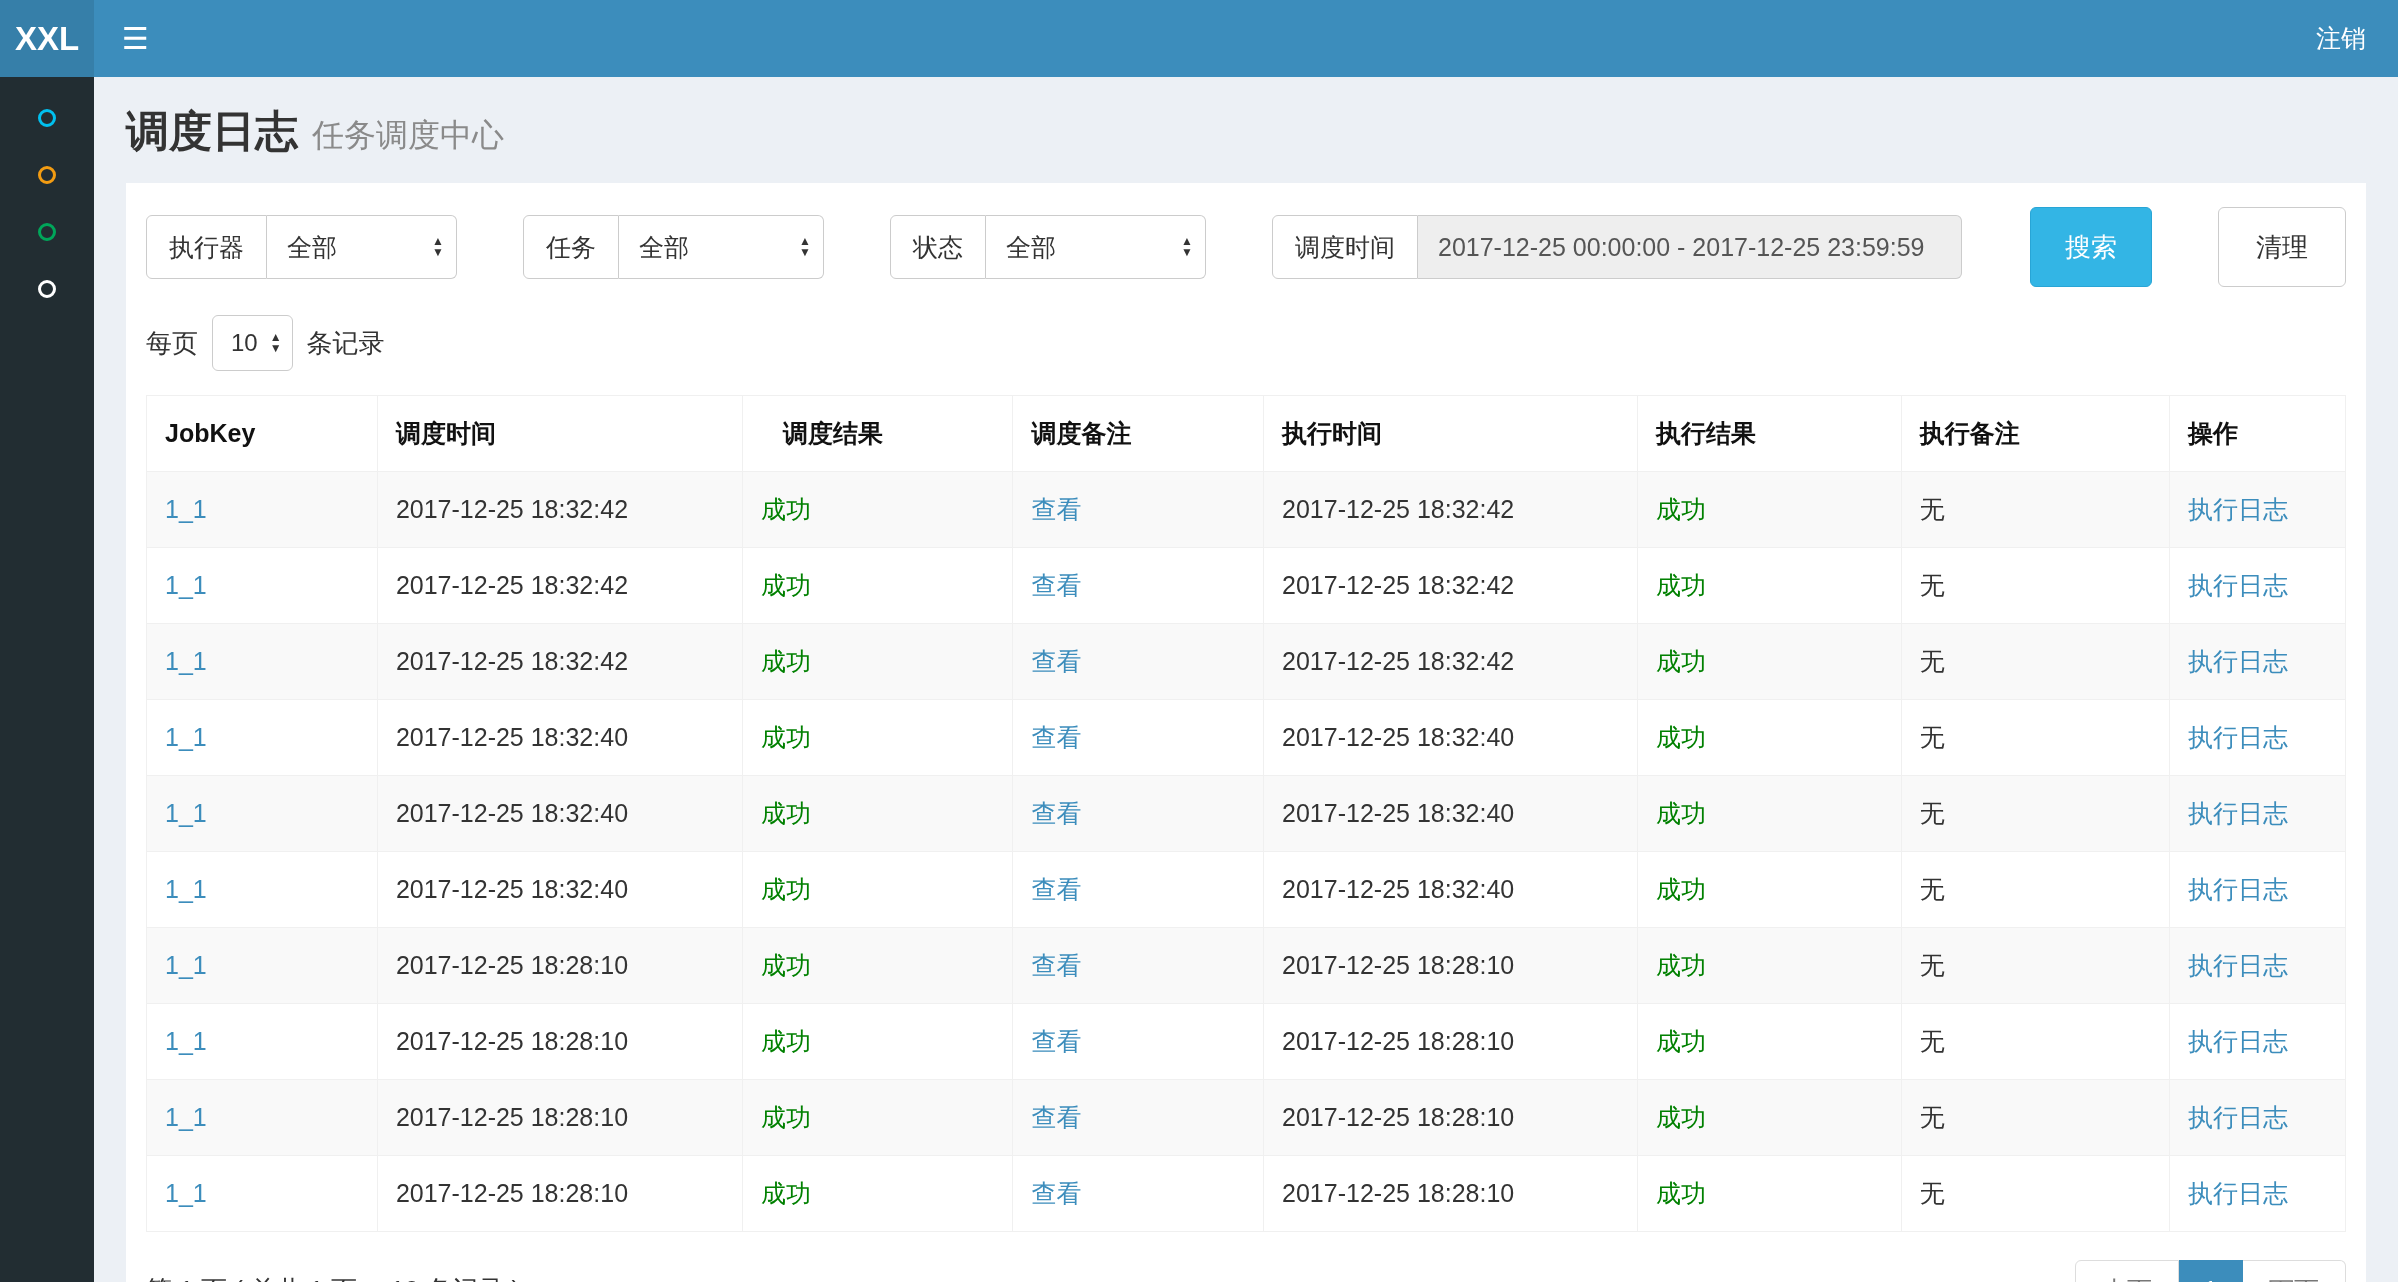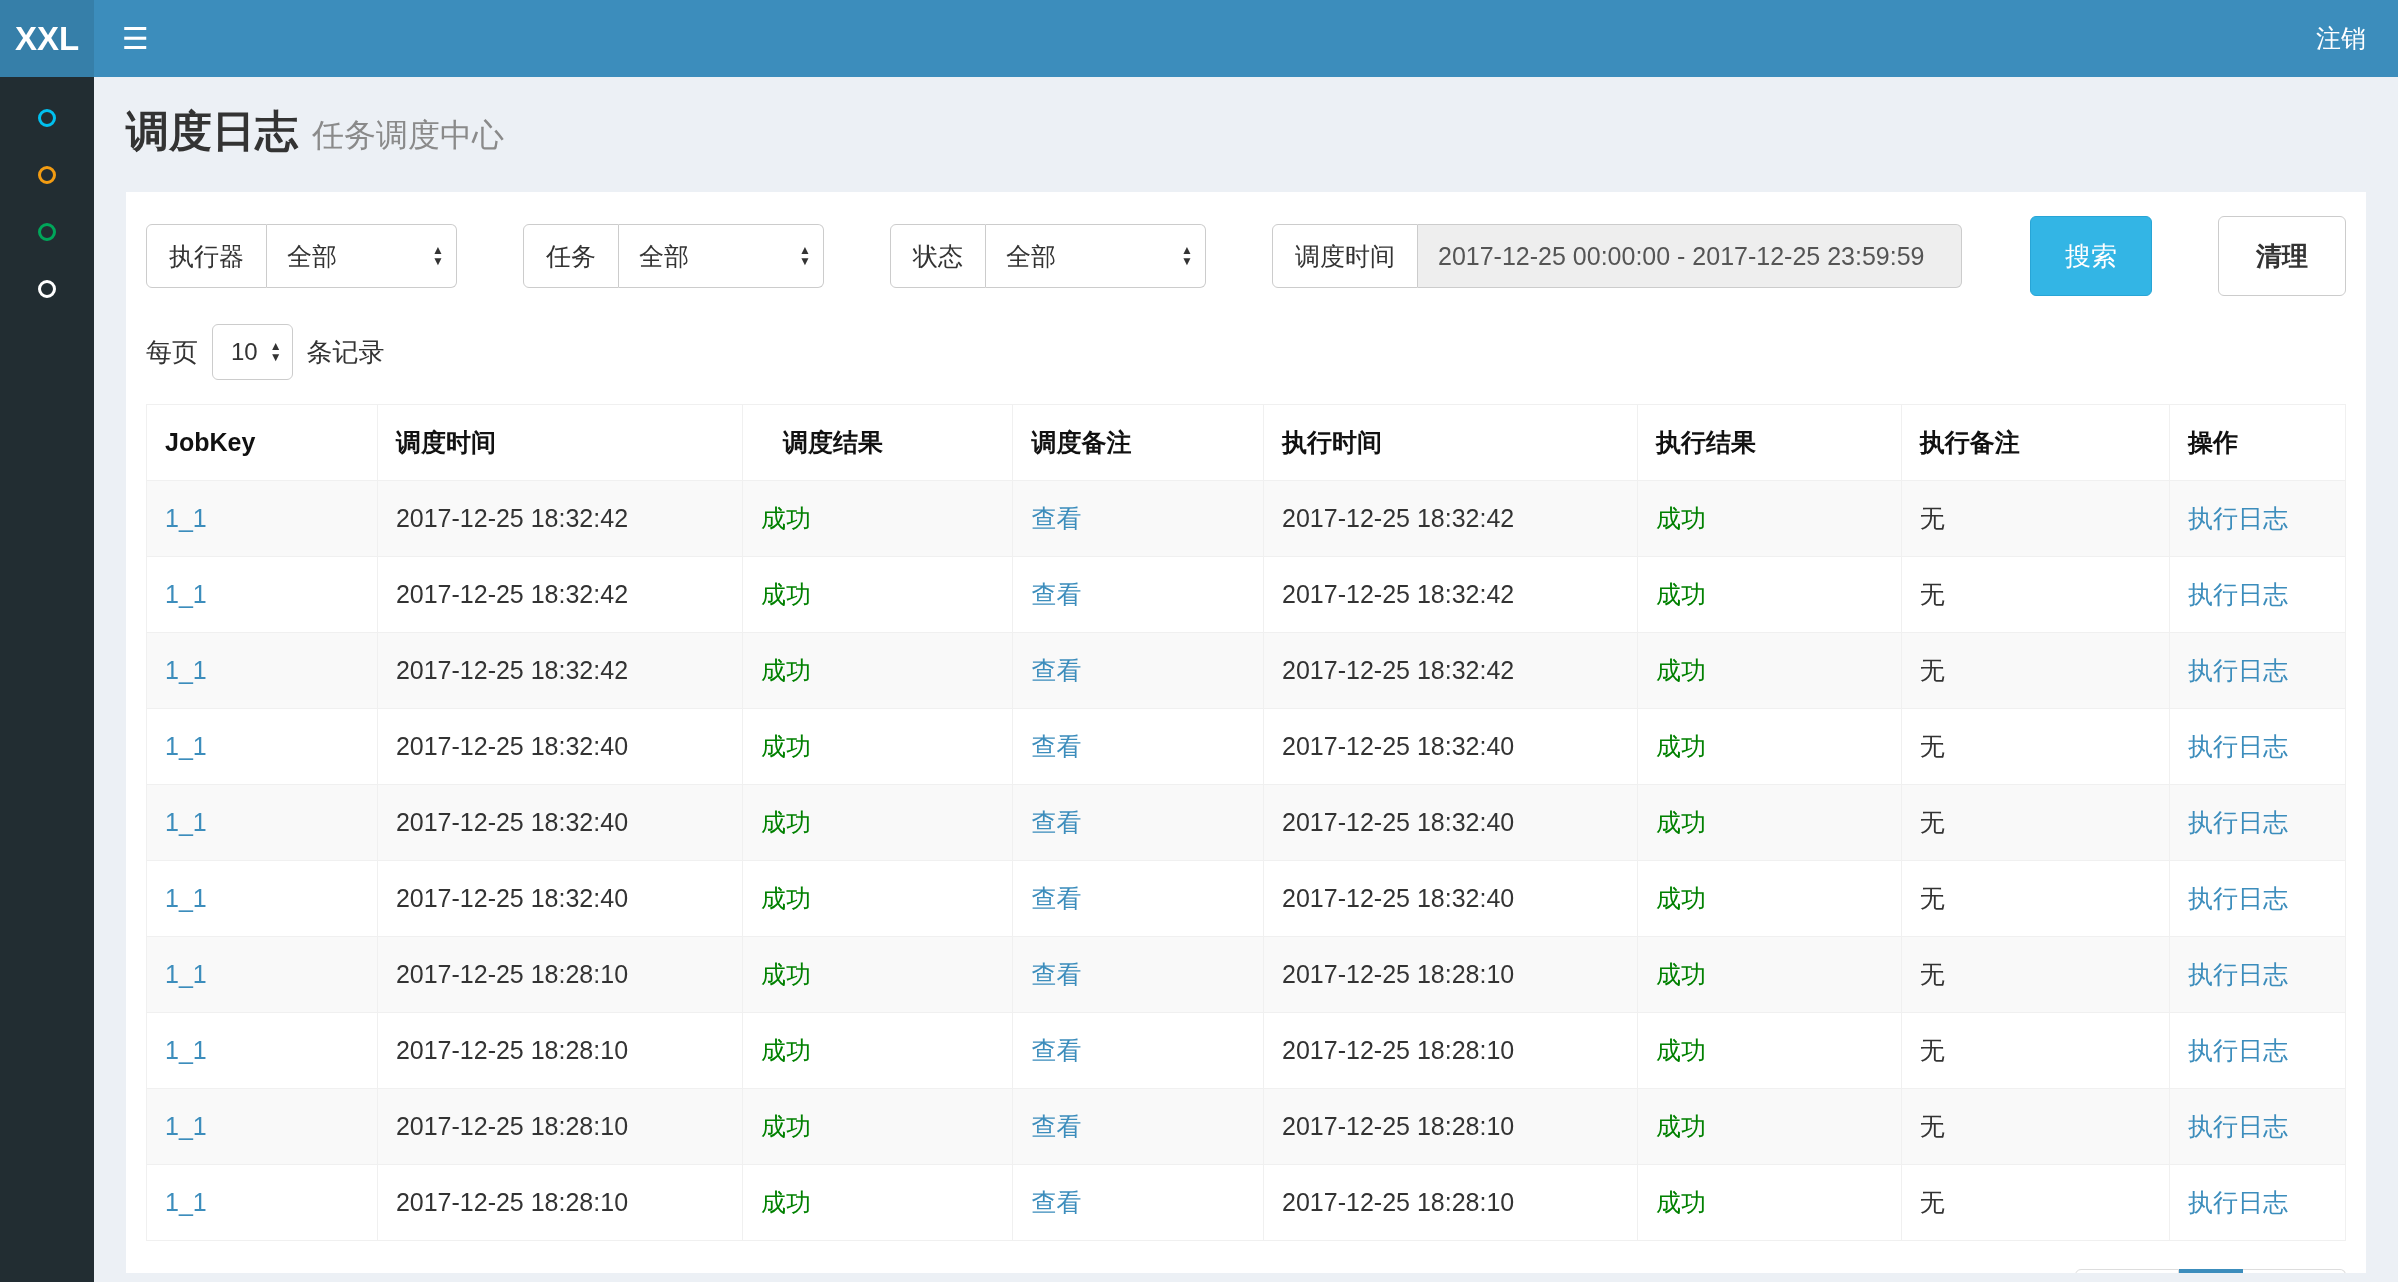--- a/index.html
+++ b/index.html
@@ -17,40 +17,40 @@
 
   .sidebar { grid-row: 2; grid-column: 1; background: #222d32; padding-top: 12px; }
   .sidebar-item { height: 57px; display: flex; align-items: center; justify-content: center; cursor: pointer; }
   .circle-o { width: 18px; height: 18px; border: 3px solid #fff; border-radius: 50%; display: block; }
 
   .content { grid-row: 2; grid-column: 2; display: flex; flex-direction: column; overflow: hidden; }
   .content-header { padding: 26px 32px 22px; }
   .content-header h1 { font-size: 43px; font-weight: 700; color: #333; display: flex; align-items: baseline; }
   .content-header small { font-size: 32px; font-weight: 400; color: #8a8a8a; margin-left: 14px; }
 
-  .box { flex: 1; background: #fff; margin: 9px 32px; padding: 24px 20px; display: flex; flex-direction: column; overflow: hidden; }
+  .box { flex: 1; background: #fff; margin: 0 32px; padding: 24px 20px; display: flex; flex-direction: column; overflow: hidden; }
 
   .filter-row { display: flex; align-items: center; }
   .input-group { display: flex; height: 64px; }
   .input-group + .input-group { margin-left: 66px; }
   .addon { display: flex; align-items: center; padding: 0 22px; border: 1px solid #ccc; background: #fff; border-radius: 6px 0 0 6px; font-size: 25px; color: #333; white-space: nowrap; }
   .field { display: flex; align-items: center; border: 1px solid #ccc; border-left: none; border-radius: 0 6px 6px 0; background: #fff; font-size: 25px; color: #333; }
   .select-box { justify-content: space-between; padding: 0 12px 0 20px; cursor: pointer; }
   .arrows { display: flex; flex-direction: column; font-size: 12px; line-height: 11px; color: #333; margin-left: 20px; }
   .arrows::before { content: "▲"; }
   .arrows::after { content: "▼"; }
   .w-exec { width: 190px; }
   .w-job { width: 205px; }
   .w-status { width: 220px; }
   .time-group { flex: 1; }
   .date-input { flex: 1; padding: 8px 20px; color: #555; background: #eee; border: 1px solid #ccc; border-left: none; border-radius: 0 6px 6px 0; font-size: 25px; font-family: inherit; outline: none; }
 
   .btn { height: 80px; border-radius: 6px; font-size: 26px; display: flex; align-items: center; justify-content: center; cursor: pointer; font-family: inherit; text-align: right; }
   .btn-search { width: 122px; margin-left: 68px; background: #33b5e5; border: 1px solid #28a5d6; color: #fff; }
-  .btn-clear { width: 128px; margin-left: 66px; background: #fff; border: 1px solid #ccc; color: #333; font-weight: bold; }
+  .btn-clear { width: 128px; margin-left: 66px; background: #fff; border: 1px solid #ccc; color: #333; }
 
   .pagesize-row { display: flex; align-items: center; margin-top: 28px; font-size: 26px; color: #333; }
   .pagesize-select { height: 56px; border: 1px solid #ccc; border-radius: 6px; display: flex; align-items: center; padding: 0 10px 0 18px; margin: 0 14px; font-size: 24px; cursor: pointer; background: #fff; }
   .pagesize-select .arrows { margin-left: 12px; }
 
   table.log-table { width: 100%; border-collapse: collapse; margin-top: 24px; }
   .log-table th, .log-table td { border: 1px solid #f0f0f0; text-align: left; padding: 21px 18px; font-size: 25px; }
   .log-table th { font-weight: bold; color: #111; background: #fff; }
   .log-table tbody tr:nth-child(odd) { background: #f9f9f9; }
   .log-table th:nth-child(1) { width: 10.5%; }

